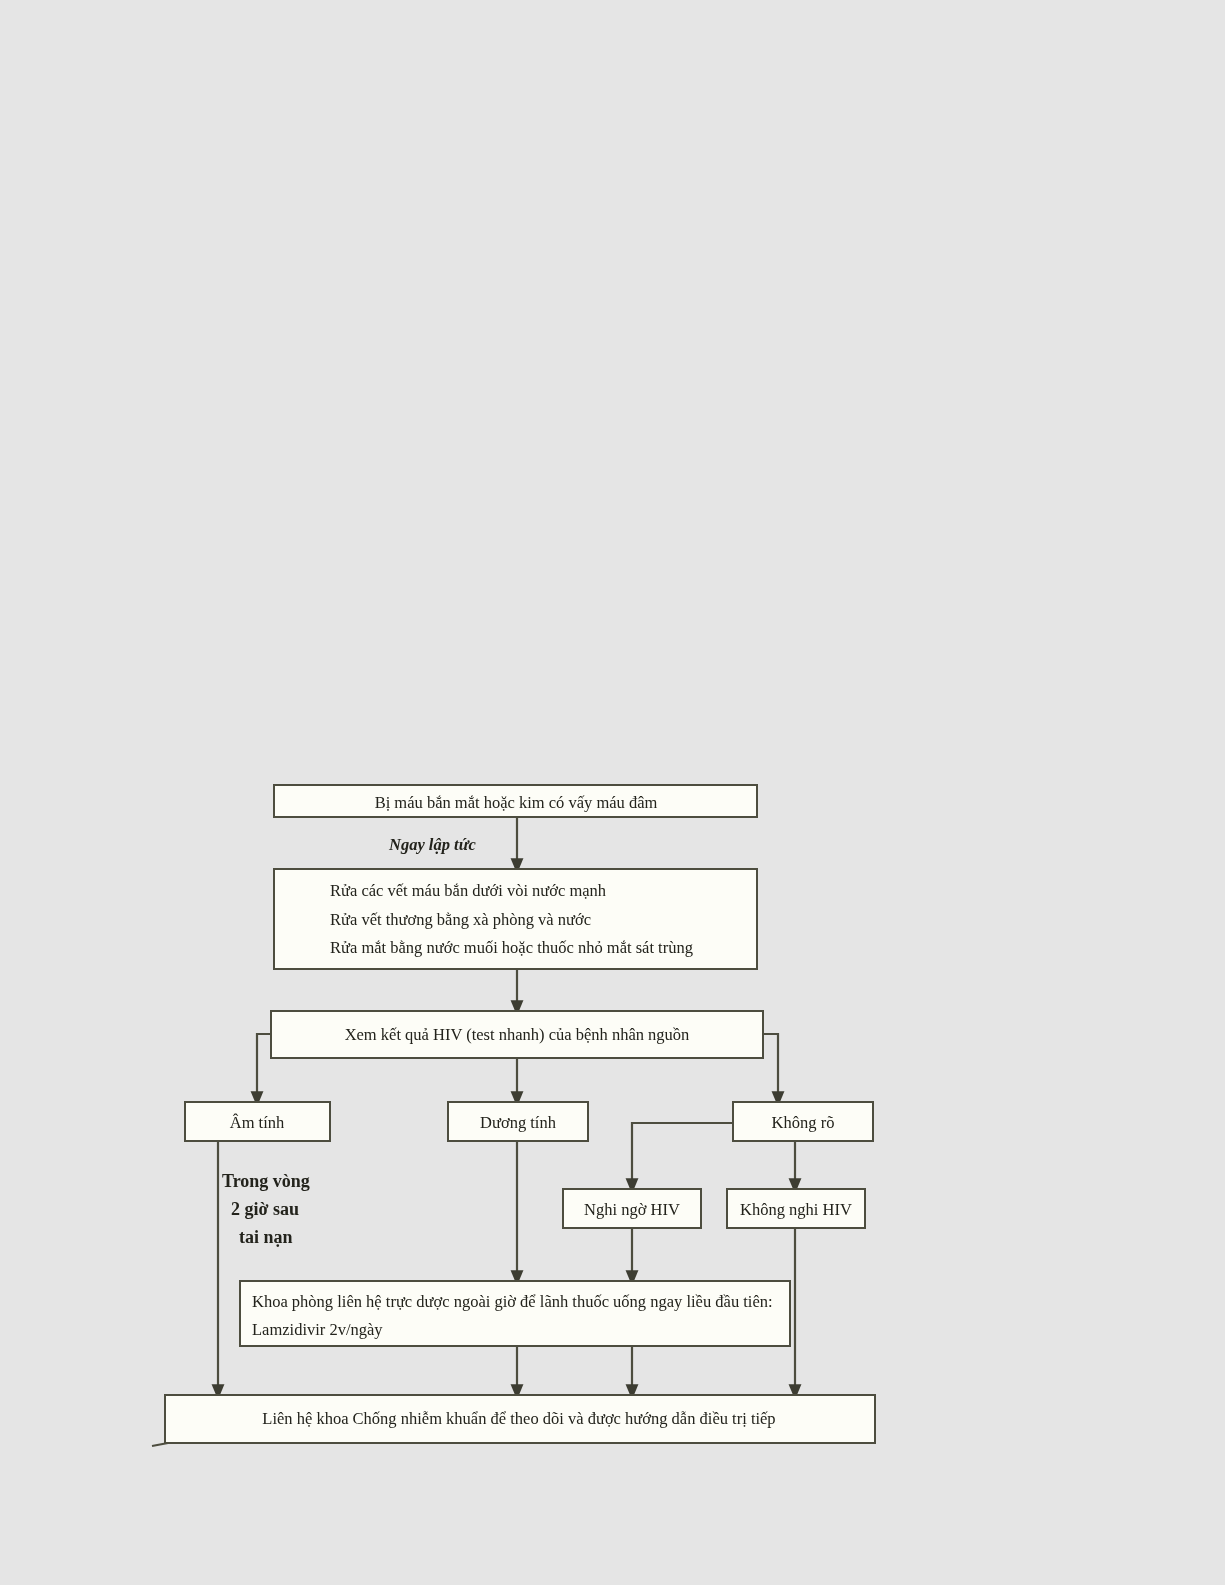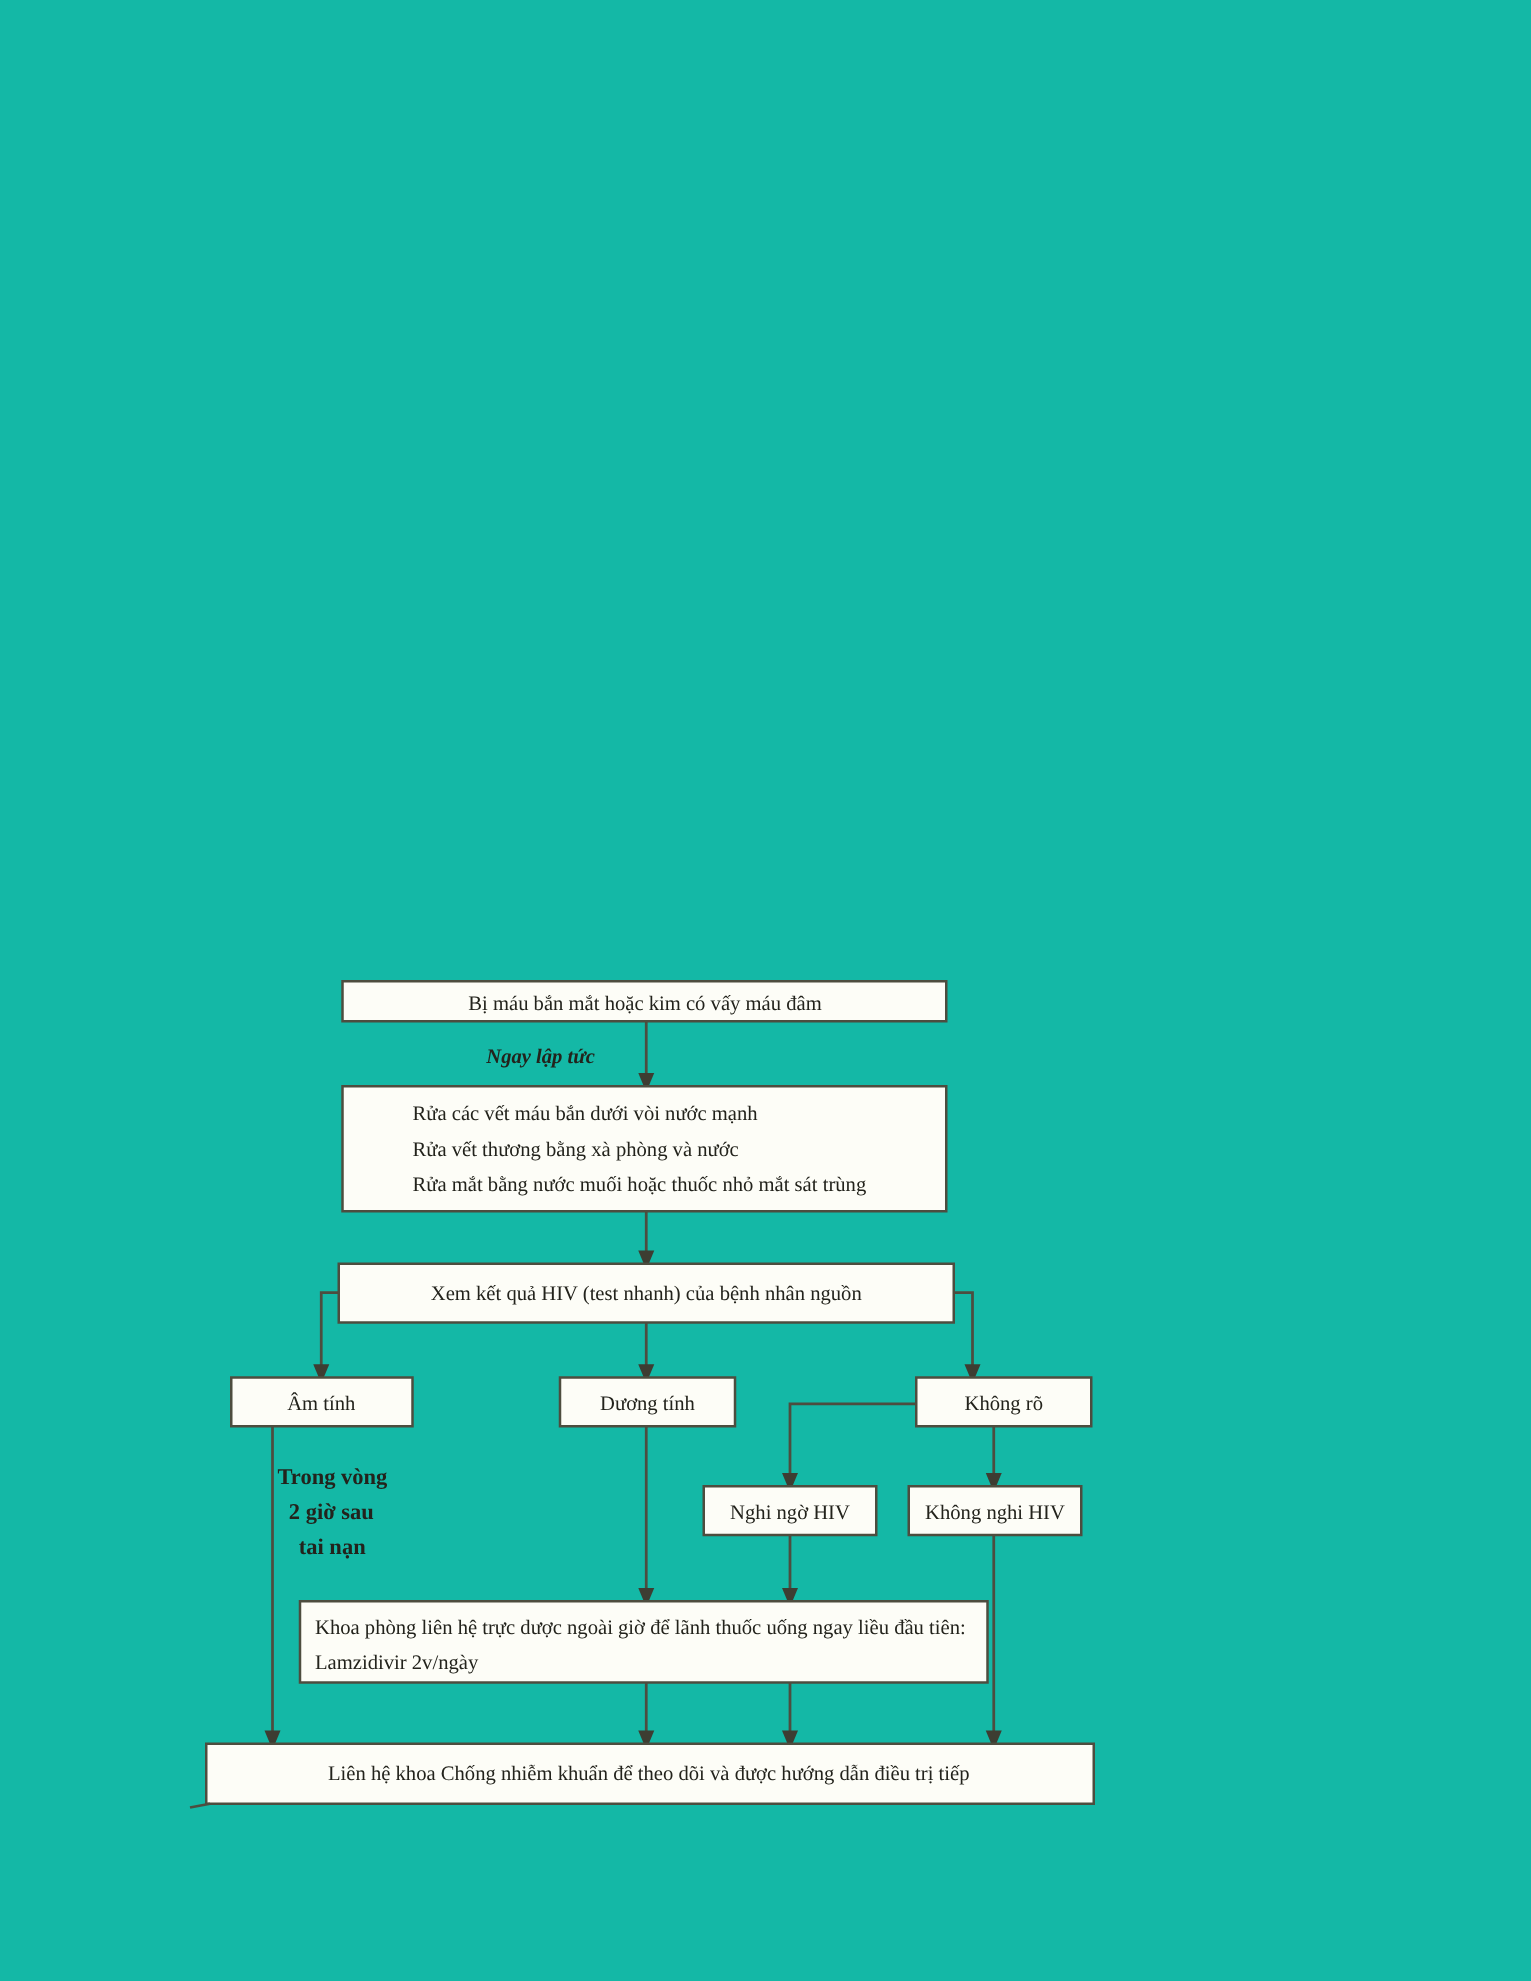--- a/index.html
+++ b/index.html
@@ -12,21 +12,21 @@
     width: 1225px;
     height: 1585px;
     position: relative;
     font-family: "Liberation Serif", "DejaVu Serif", serif;
     color: #262620;
     overflow: hidden;
   }
   #page {
     position: absolute;
     inset: 0;
-    background: #14b8a6;
+    background: #e5e5e5;
   }
   #flowchart {
     position: absolute;
     left: 0;
     top: 0;
     width: 1225px;
     height: 1585px;
   }
   .box-rect {
     fill: #fdfdf7;

